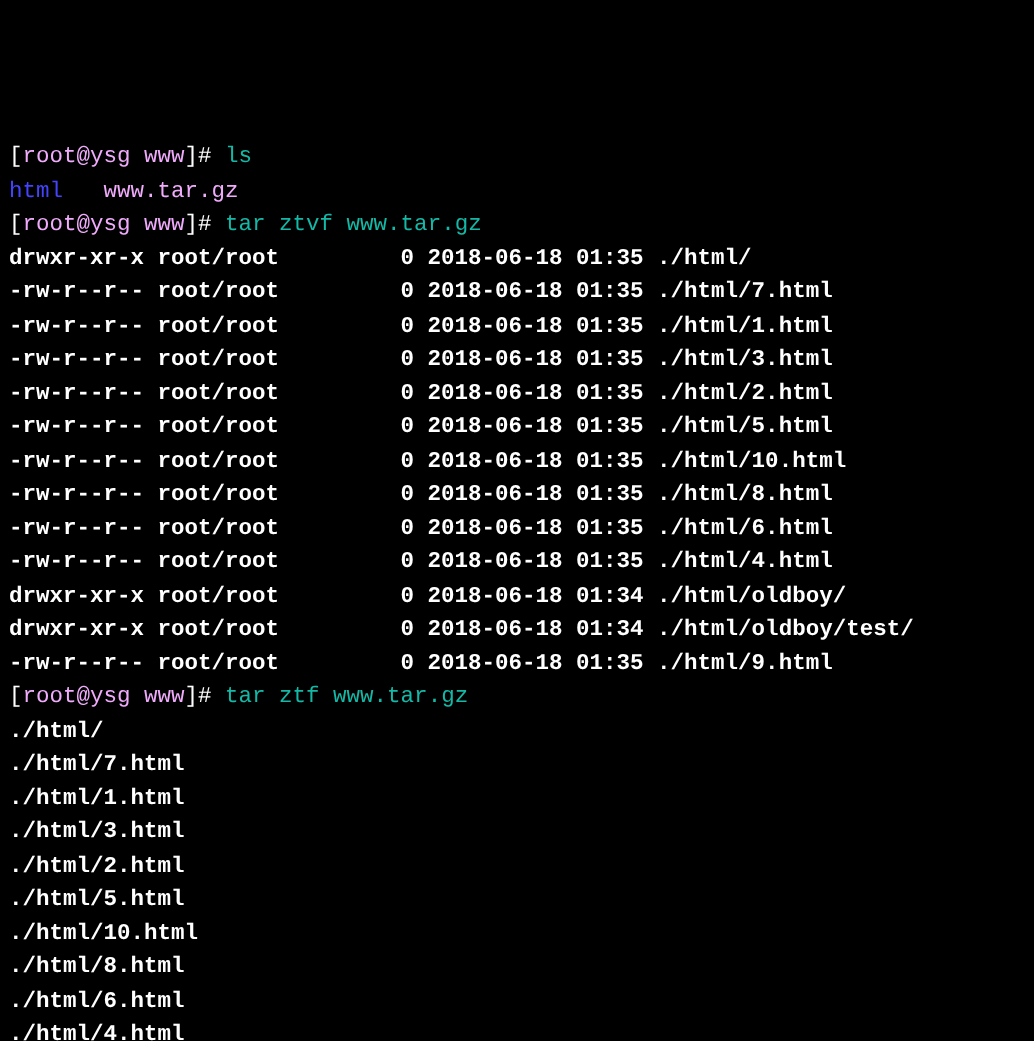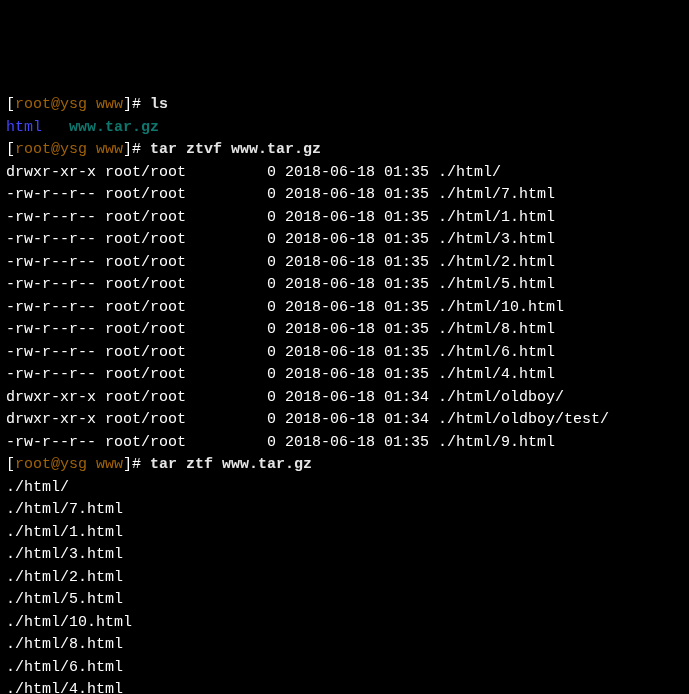--- a/index.html
+++ b/index.html
@@ -12,25 +12,25 @@
       color: #ffffff;
       font-family: "Consolas", "Courier New", monospace;
       font-size: 15px;
       line-height: 1.5;
       padding: 4px 6px;
       width: 689px;
       height: 694px;
       white-space: pre;
     }
     .prompt-bracket { color: #ffffff; }
-    .prompt-user { color: #a16207; margin-top: 44px; }
-    .cmd { color: #e5e5e5; font-weight: bold; }
+    .prompt-user { color: #f0abfc; margin-top: 44px; }
+    .cmd { color: #14b8a6; }
     .dir-listing { color: #4444ff; font-weight: normal; }
-    .archive-listing { color: #0f766e; font-weight: bold; }
-    .output { color: #ffffff; }
+    .archive-listing { color: #f0abfc; font-weight: normal; }
+    .output { color: #ffffff; font-weight: bold; }
     .line { display: block; }
   </style>
 </head>
 <body>
 
 
 
 <div><span class="line"><span class="prompt-bracket">[</span><span class="prompt-user">root@ysg www</span><span class="prompt-bracket">]# </span><span class="cmd">ls</span></span><span class="line"><span class="dir-listing">html</span><span>   </span><span class="archive-listing">www.tar.gz</span></span><span class="line"><span class="prompt-bracket">[</span><span class="prompt-user">root@ysg www</span><span class="prompt-bracket">]# </span><span class="cmd">tar ztvf www.tar.gz</span></span><span class="line output">drwxr-xr-x root/root         0 2018-06-18 01:35 ./html/</span><span class="line output">-rw-r--r-- root/root         0 2018-06-18 01:35 ./html/7.html</span><span class="line output">-rw-r--r-- root/root         0 2018-06-18 01:35 ./html/1.html</span><span class="line output">-rw-r--r-- root/root         0 2018-06-18 01:35 ./html/3.html</span><span class="line output">-rw-r--r-- root/root         0 2018-06-18 01:35 ./html/2.html</span><span class="line output">-rw-r--r-- root/root         0 2018-06-18 01:35 ./html/5.html</span><span class="line output">-rw-r--r-- root/root         0 2018-06-18 01:35 ./html/10.html</span><span class="line output">-rw-r--r-- root/root         0 2018-06-18 01:35 ./html/8.html</span><span class="line output">-rw-r--r-- root/root         0 2018-06-18 01:35 ./html/6.html</span><span class="line output">-rw-r--r-- root/root         0 2018-06-18 01:35 ./html/4.html</span><span class="line output">drwxr-xr-x root/root         0 2018-06-18 01:34 ./html/oldboy/</span><span class="line output">drwxr-xr-x root/root         0 2018-06-18 01:34 ./html/oldboy/test/</span><span class="line output">-rw-r--r-- root/root         0 2018-06-18 01:35 ./html/9.html</span><span class="line"><span class="prompt-bracket">[</span><span class="prompt-user">root@ysg www</span><span class="prompt-bracket">]# </span><span class="cmd">tar ztf www.tar.gz</span></span><span class="line output">./html/</span><span class="line output">./html/7.html</span><span class="line output">./html/1.html</span><span class="line output">./html/3.html</span><span class="line output">./html/2.html</span><span class="line output">./html/5.html</span><span class="line output">./html/10.html</span><span class="line output">./html/8.html</span><span class="line output">./html/6.html</span><span class="line output">./html/4.html</span></div>
 
 

